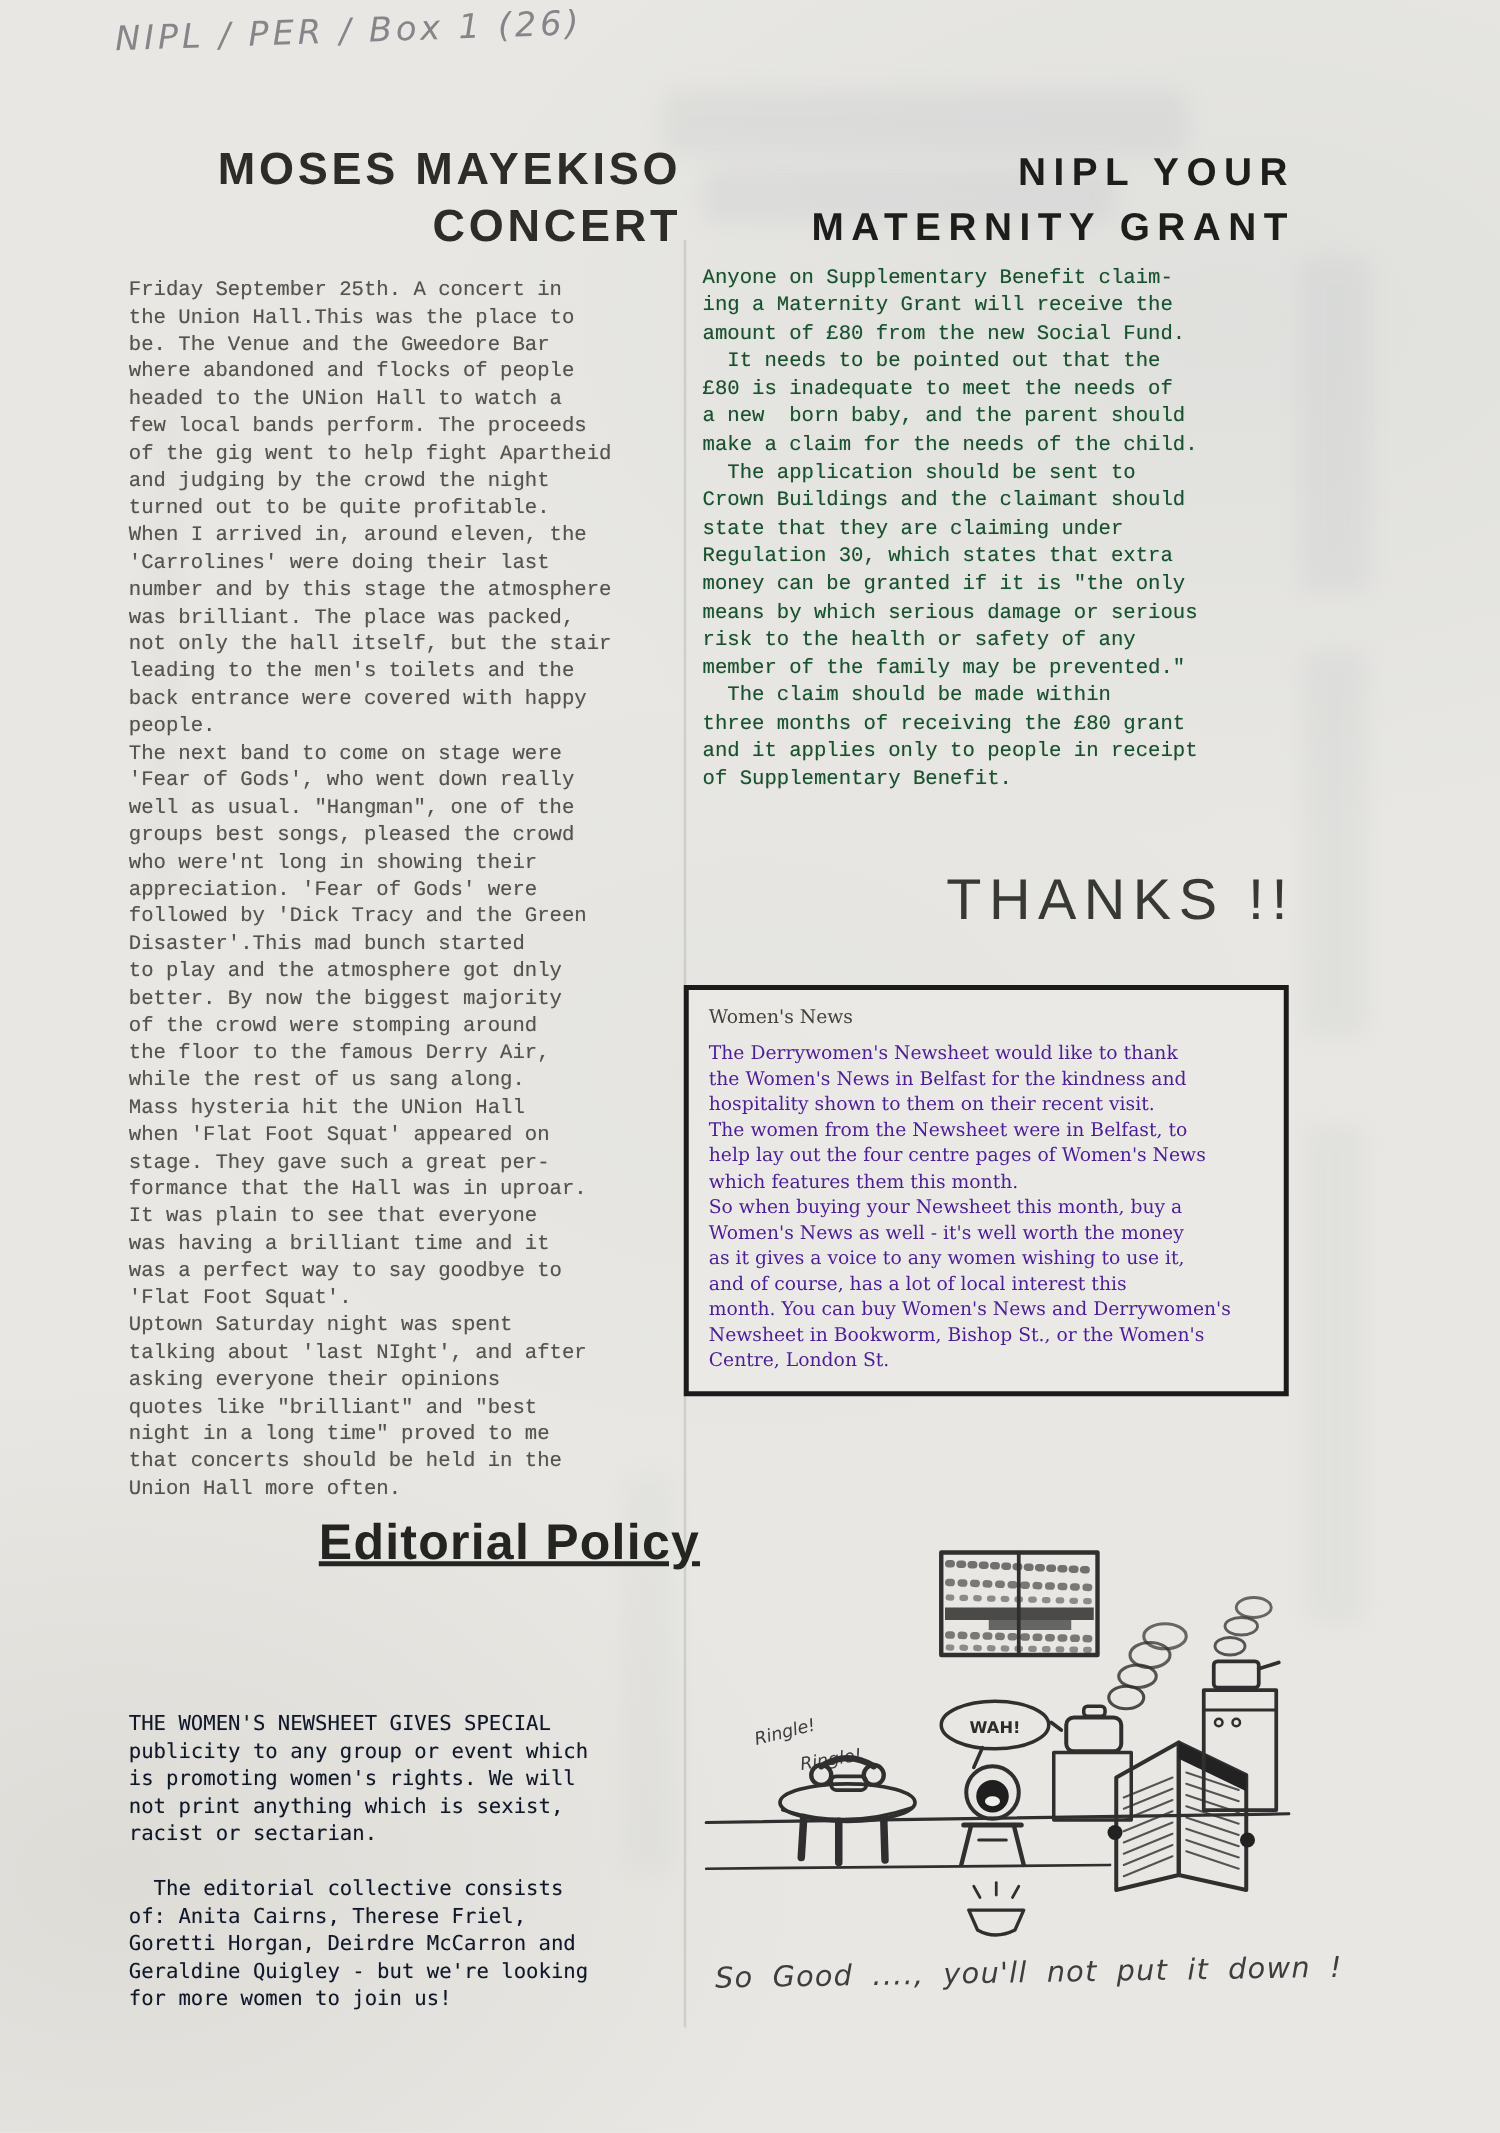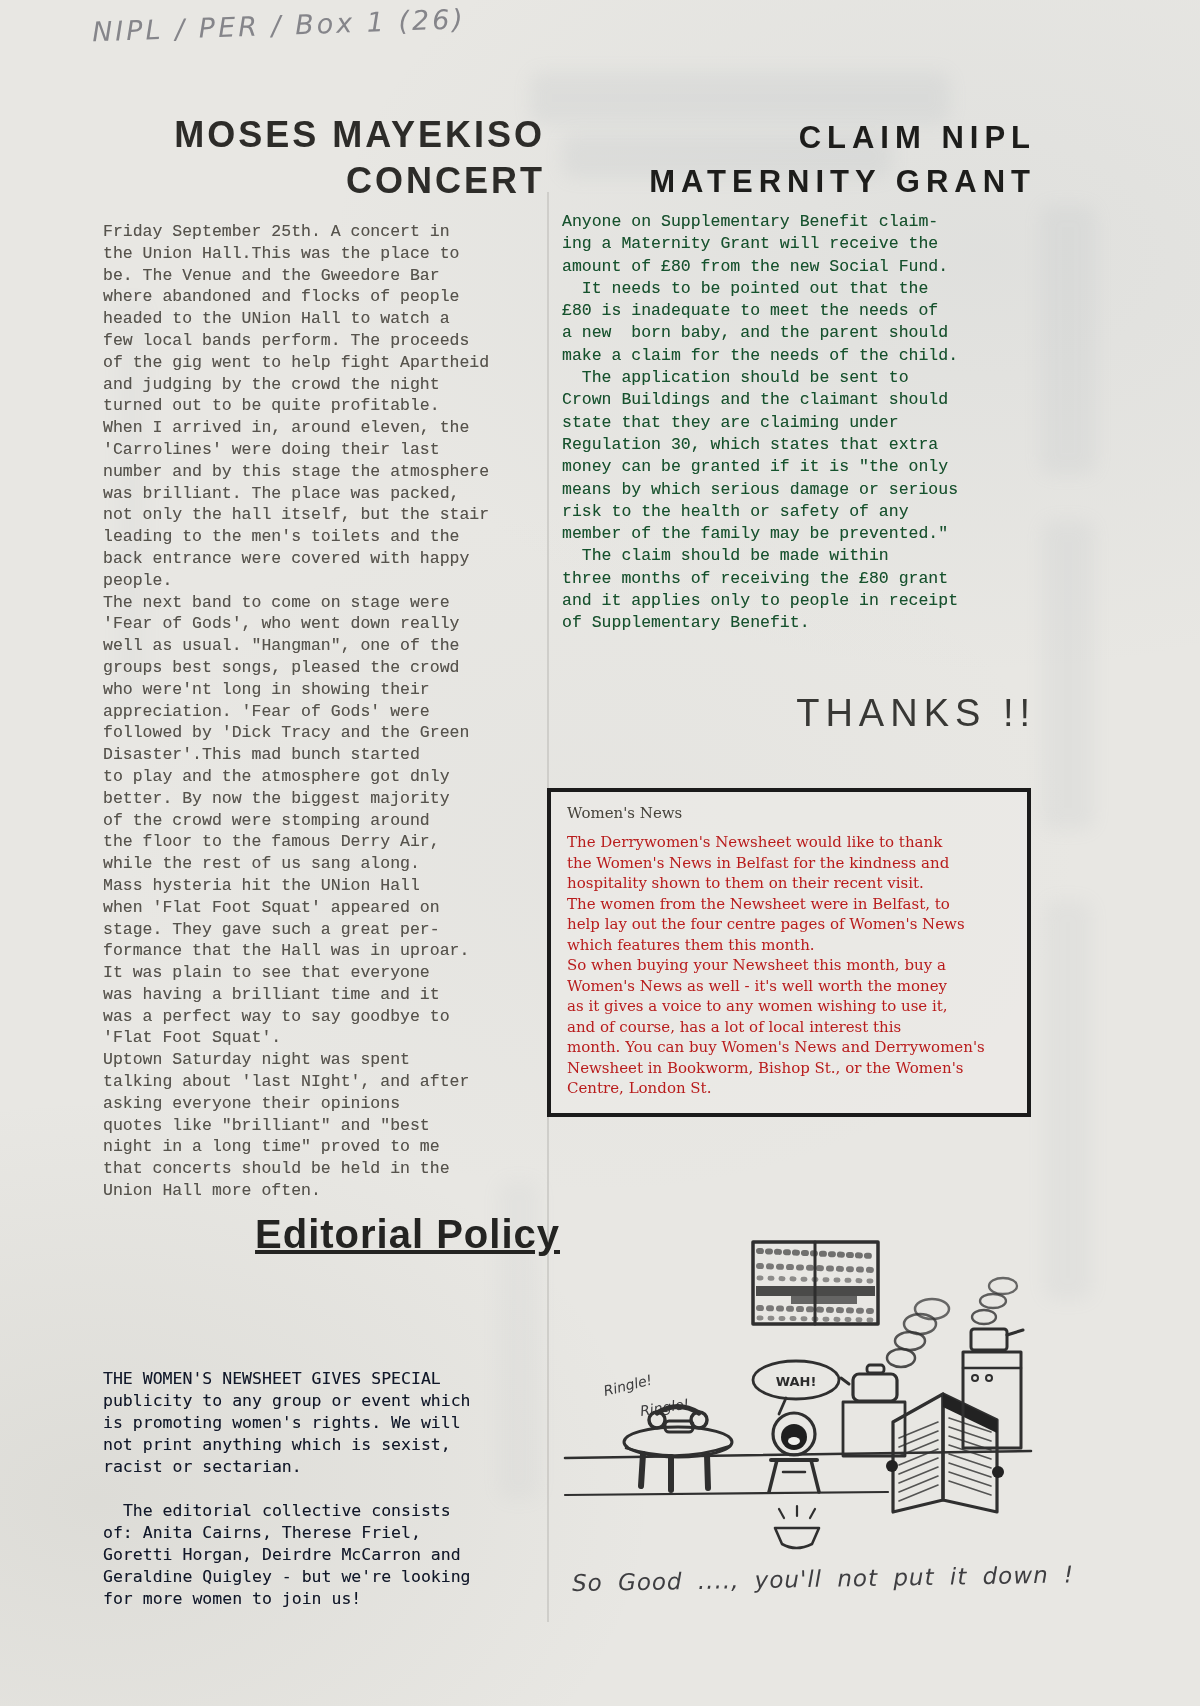--- a/index.html
+++ b/index.html
@@ -28,41 +28,41 @@
     position:absolute;left:547px;top:192px;width:2px;height:1430px;
     background:#c7c6c1;opacity:.75;
   }
   .headline{
     position:absolute;text-align:right;
     font-family:"Liberation Sans", sans-serif;font-weight:bold;color:#2d2c29;
   }
   .headline span{display:block;}
   .concert-title{left:100px;top:112px;width:445px;font-size:36px;line-height:46px;letter-spacing:3px;}
   .maternity-title{left:558px;top:116px;width:478px;font-size:31px;line-height:44px;letter-spacing:6px;color:#1d1d1b;}
-  .thanks-title{left:558px;top:692px;width:478px;font-size:38px;letter-spacing:6px;font-weight:500;color:#383835;}
+  .thanks-title{left:558px;top:692px;width:478px;font-size:46px;letter-spacing:6px;font-weight:500;color:#383835;}
   .editorial-title{left:100px;top:1212px;width:460px;font-size:40px;letter-spacing:1px;color:#242422;text-decoration:underline;}
   .typewriter{
     position:absolute;white-space:pre-wrap;
     font-family:"DejaVu Sans Mono", monospace;
     text-shadow:0 0 .6px rgba(80,75,70,.45);
   }
   .concert-body{left:103px;top:221px;width:450px;font-size:16.5px;line-height:21.8px;color:#56534c;font-family:Liberation Mono, monospace;}
   .maternity-body{left:562px;top:211px;width:482px;font-size:16.5px;line-height:22.3px;color:#14532d;font-family:Liberation Mono, monospace;}
   .editorial-body{left:103px;top:1368px;width:468px;font-size:16.5px;line-height:22px;color:#0f172a;}
   .thanks-box{
     position:absolute;left:547px;top:788px;width:484px;min-height:318px;
     border:4px solid #1b1b1b;background:rgba(236,235,231,.6);
     padding:12px 28px 14px 16px;box-sizing:border-box;
   }
   .box-header{
     font-family:"DejaVu Serif", serif;font-size:15px;color:#45423a;margin:0 0 10px 0;
   }
   .box-body{
     font-family:"DejaVu Serif", serif;font-size:15px;line-height:20.5px;
-    color:#b91c1c;white-space:pre-wrap;
+    color:#4c1d95;white-space:pre-wrap;
   }
   .cartoon-wrap{position:absolute;left:553px;top:1120px;width:492px;height:440px;}
   .cartoon-wrap svg{width:100%;height:100%;}
   .sketch{stroke:#2f2f2f;fill:none;stroke-linecap:round;stroke-linejoin:round;}
   .sfx{
     font-family:"DejaVu Sans", sans-serif;font-style:italic;font-size:14px;fill:#3c3c3e;
   }
   .bubble-text{
     font-family:"DejaVu Sans", sans-serif;font-weight:bold;font-size:13px;fill:#2c2c2c;
   }
@@ -147,21 +147,21 @@
 not print anything which is sexist,
 racist or sectarian.
 
   The editorial collective consists
 of: Anita Cairns, Therese Friel,
 Goretti Horgan, Deirdre McCarron and
 Geraldine Quigley - but we're looking
 for more women to join us!</div>
 
 <div class="headline maternity-title">
-  <span>CLAIM NIPL</span>
+  <span>NIPL YOUR</span>
   <span>MATERNITY GRANT</span>
 </div>
 <div class="typewriter maternity-body">Anyone on Supplementary Benefit claim-
 ing a Maternity Grant will receive the
 amount of £80 from the new Social Fund.
   It needs to be pointed out that the
 £80 is inadequate to meet the needs of
 a new  born baby, and the parent should
 make a claim for the needs of the child.
   The application should be sent to

